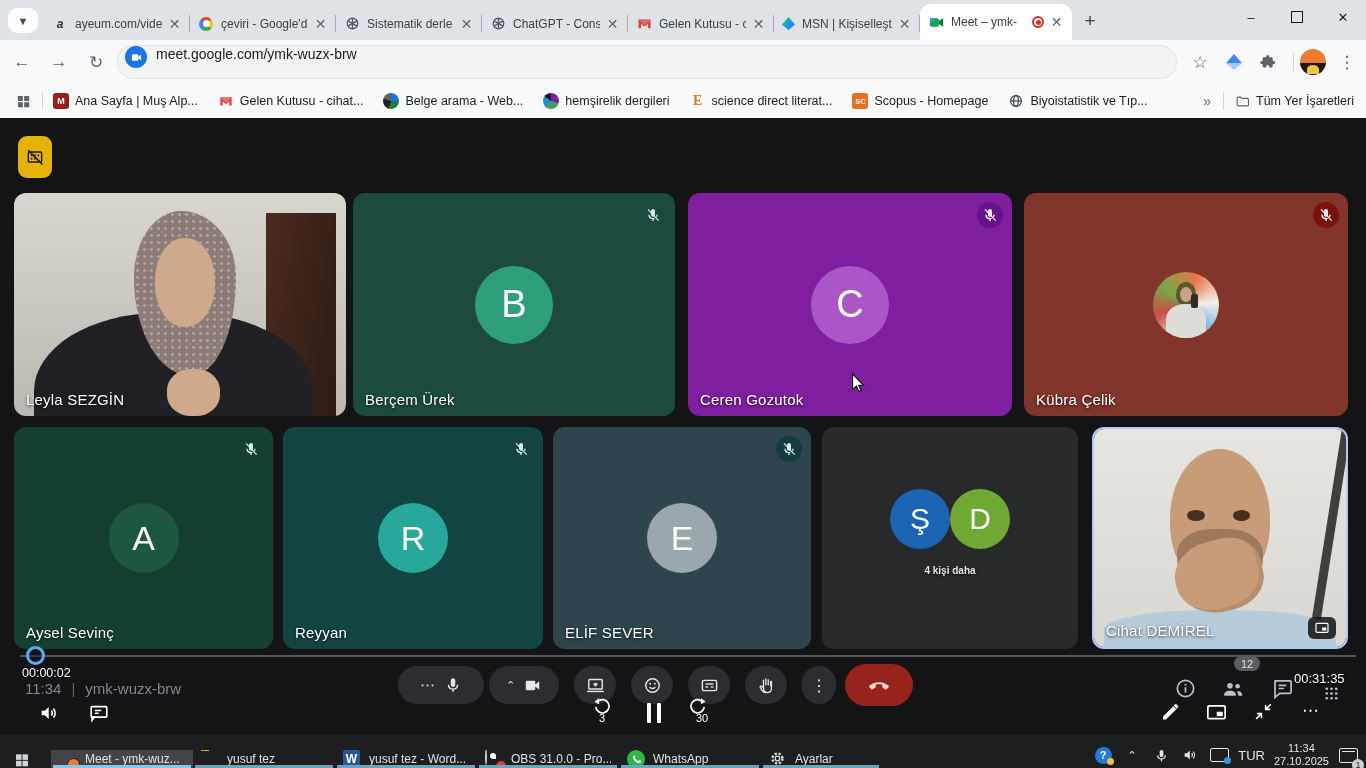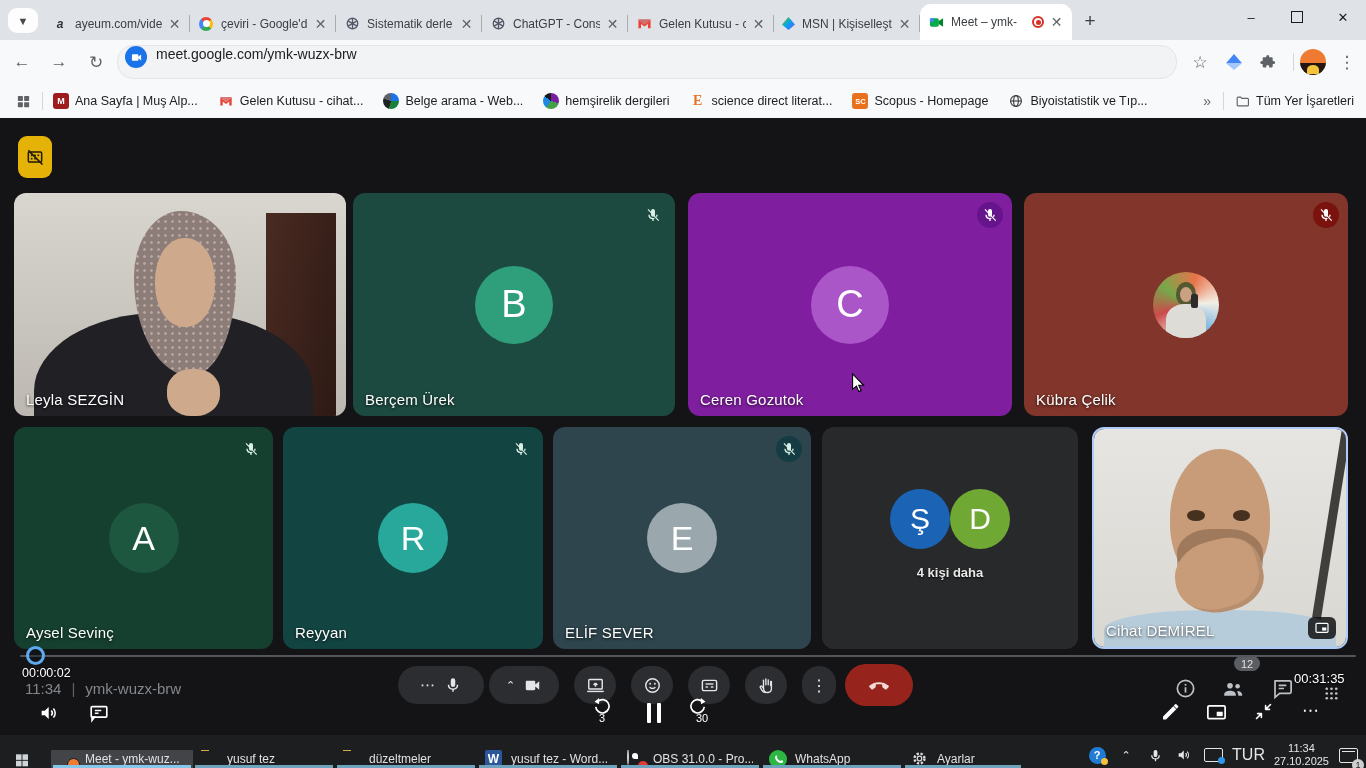--- a/index.html
+++ b/index.html
@@ -70,21 +70,21 @@
 
   
   .kavatar{position:absolute;left:50%;top:50%;transform:translate(-50%,-50%);width:66px;height:66px;border-radius:50%;overflow:hidden;background:conic-gradient(from 20deg,#e8734a,#f3efe6 18%,#74b3e0 34%,#e8e2d8 48%,#cc4b4b 64%,#76a84a 80%,#e8734a);}
   .kav-head{position:absolute;left:23px;top:10px;width:20px;height:24px;background:#55592f;border-radius:50% 50% 45% 45%;}
   .kav-face{position:absolute;left:27px;top:15px;width:12px;height:15px;background:#caa183;border-radius:50%;}
   .kav-body{position:absolute;left:13px;top:32px;width:40px;height:34px;background:#dddcd6;border-radius:45% 45% 0 0;}
   .kav-phone{position:absolute;left:38px;top:22px;width:7px;height:14px;background:#2c2c2c;border-radius:2px;}
 
   
   .ovcirc{position:absolute;top:62px;width:60px;height:60px;border-radius:50%;display:flex;align-items:center;justify-content:center;color:#fff;font-size:30px;}
-  .ovlabel{position:absolute;top:138px;left:0;right:0;text-align:center;color:#e8e8e8;font-size:13px;font-weight:700;text-shadow:0 1px 2px #000;}
+  .ovlabel{position:absolute;top:138px;left:0;right:0;text-align:center;color:#e8e8e8;font-size:10px;font-weight:700;text-shadow:0 1px 2px #000;}
 
   
   .cursor{position:absolute;left:848px;top:372px;z-index:40;}
 
   
   .barpill{position:absolute;background:#2b2d30;display:flex;align-items:center;justify-content:center;color:#e3e5e8;gap:8px;}
   .barbtn{top:666px;height:38px;width:42px;border-radius:19px;}
   .redpill{position:absolute;left:845px;top:664px;width:68px;height:42px;border-radius:21px;background:#97241c;display:flex;align-items:center;justify-content:center;color:#f3d9d5;}
   .grayic{position:absolute;color:#bdc1c6;}
   .meetleft{position:absolute;left:25px;top:680px;font-size:15px;color:#83878c;display:flex;gap:10px;align-items:center;}
@@ -121,21 +121,21 @@
   .obsic{width:18px;height:18px;border-radius:50%;background:#101010;border:1.5px solid #cfcfcf;box-sizing:border-box;position:relative;}
   .obsic::before{content:"";position:absolute;left:4px;top:3px;width:6px;height:6px;background:#fff;border-radius:50% 50% 0 50%;}
   .obsdot{position:absolute;right:-3px;bottom:-3px;width:10px;height:10px;border-radius:50%;background:#e53935;}
   .whic{width:18px;height:18px;border-radius:50%;background:#2bb741;display:flex;align-items:center;justify-content:center;}
   .tray{display:flex;align-items:center;margin-left:auto;gap:9px;padding-right:8px;color:#e6e6e6;}
   .trayic{width:20px;height:20px;display:flex;align-items:center;justify-content:center;flex:none;}
   .helpic{width:17px;height:17px;border-radius:50%;background:#1f7bd4;color:#fff;font-size:11px;font-weight:700;display:flex;align-items:center;justify-content:center;position:relative;}
   .helpic::after{content:"";position:absolute;right:-2px;bottom:-1px;width:7px;height:7px;border-radius:50%;background:#f2c240;}
   .castic{width:17px;height:12px;border:1.5px solid #e6e6e6;border-radius:2px;position:relative;}
   .castic::after{content:"";position:absolute;right:-3px;bottom:-3px;width:7px;height:7px;border-radius:50%;background:#2f96e8;}
-  .lang{font-size:16px;}
+  .lang{font-size:13px;}
   .clockblk{font-size:11px;line-height:13px;text-align:center;}
   .notific{width:17px;height:13px;border:1.5px solid #e6e6e6;border-radius:2px;position:relative;}
   .notific::before{content:"";position:absolute;left:2px;top:2px;right:2px;height:1.5px;background:#e6e6e6;}
   .nbadge{position:absolute;right:-6px;bottom:-6px;width:12px;height:12px;border-radius:50%;background:#cfcfcf;color:#222;font-size:9px;display:flex;align-items:center;justify-content:center;}
 </style>
 </head>
 <body>
 
 <svg width="0" height="0" style="position:absolute">
   <defs>
@@ -727,24 +727,20 @@
 
     <div class="titem active">
       <span class="ticon"><span class="chromeic"></span><span class="miniav"></span></span>
       <span class="tlabel">Meet - ymk-wuz...</span>
     </div>
     <div class="titem">
       <span class="ticon"><span class="folderic"></span></span>
       <span class="tlabel">yusuf tez</span>
     </div>
     <div class="titem">
-      <span class="ticon"><span class="folderic"></span></span>
-      <span class="tlabel">düzeltmeler</span>
-    </div>
-    <div class="titem">
       <span class="ticon">
           <span class="wordic">W</span>
         </span>
       <span class="tlabel">yusuf tez - Word...</span>
     </div>
     <div class="titem">
       <span class="ticon"><span class="obsic"></span><span class="obsdot"></span></span>
       <span class="tlabel">OBS 31.0.0 - Pro...</span>
     </div>
     <div class="titem">

